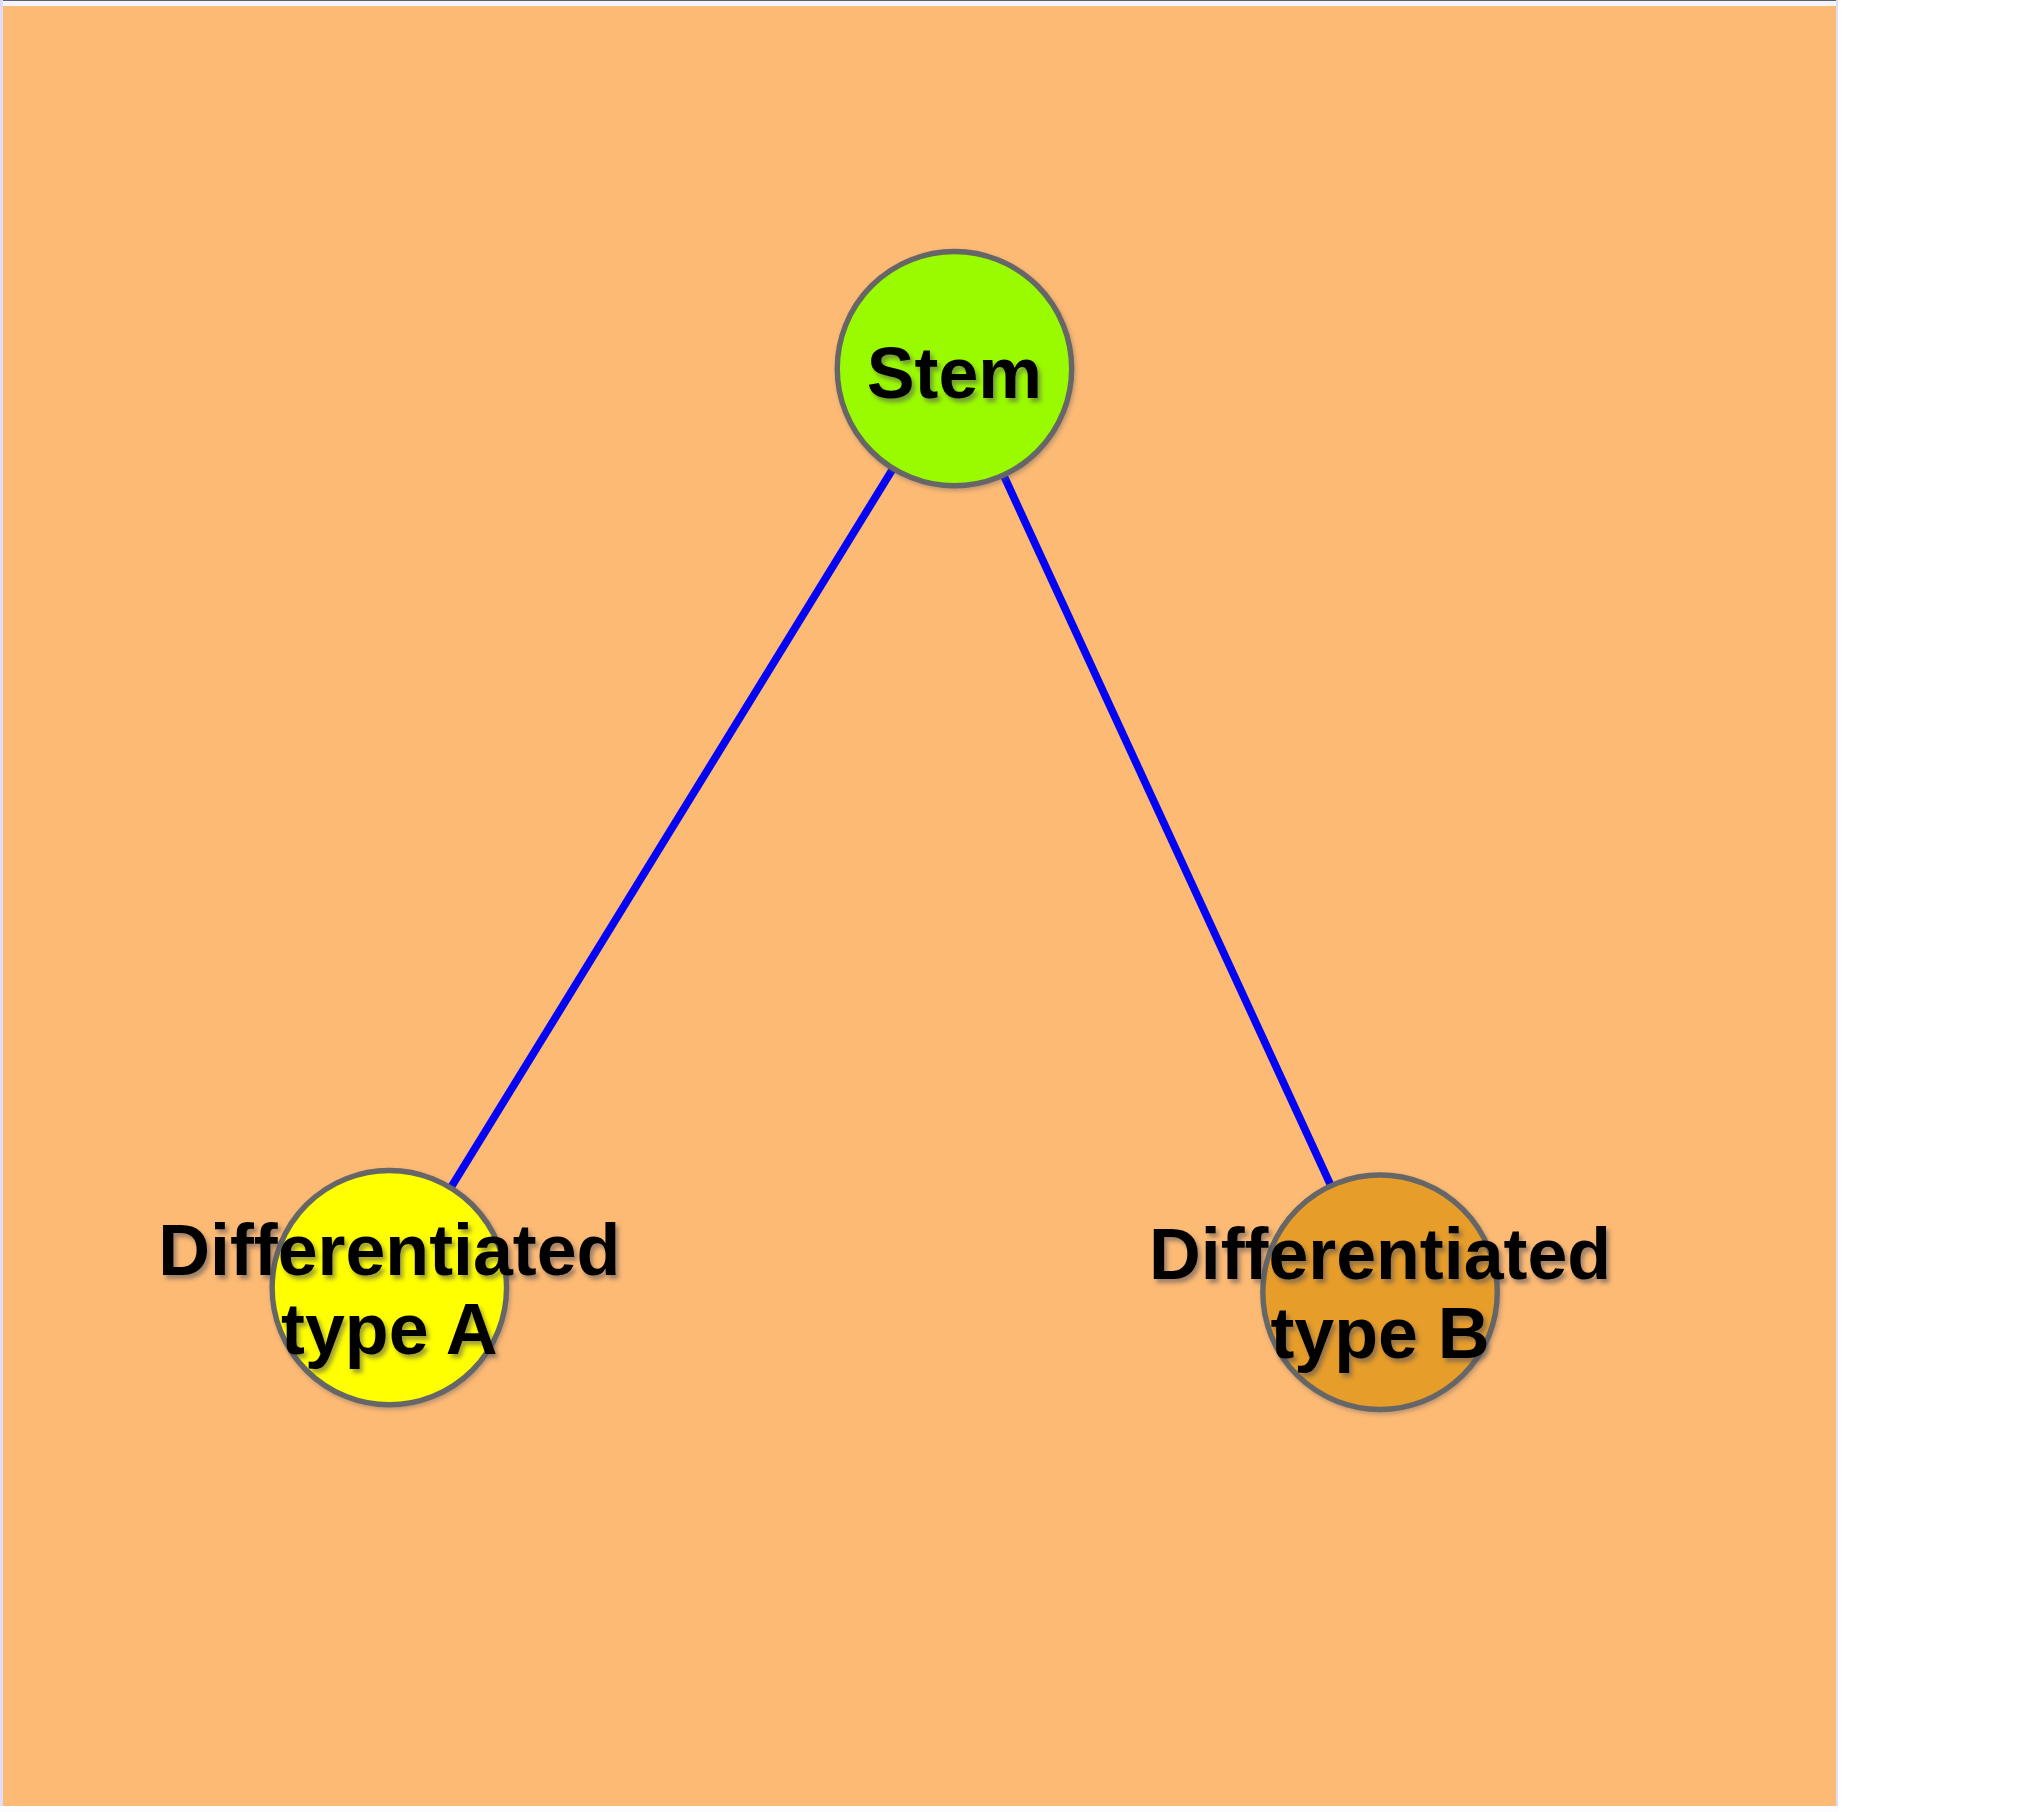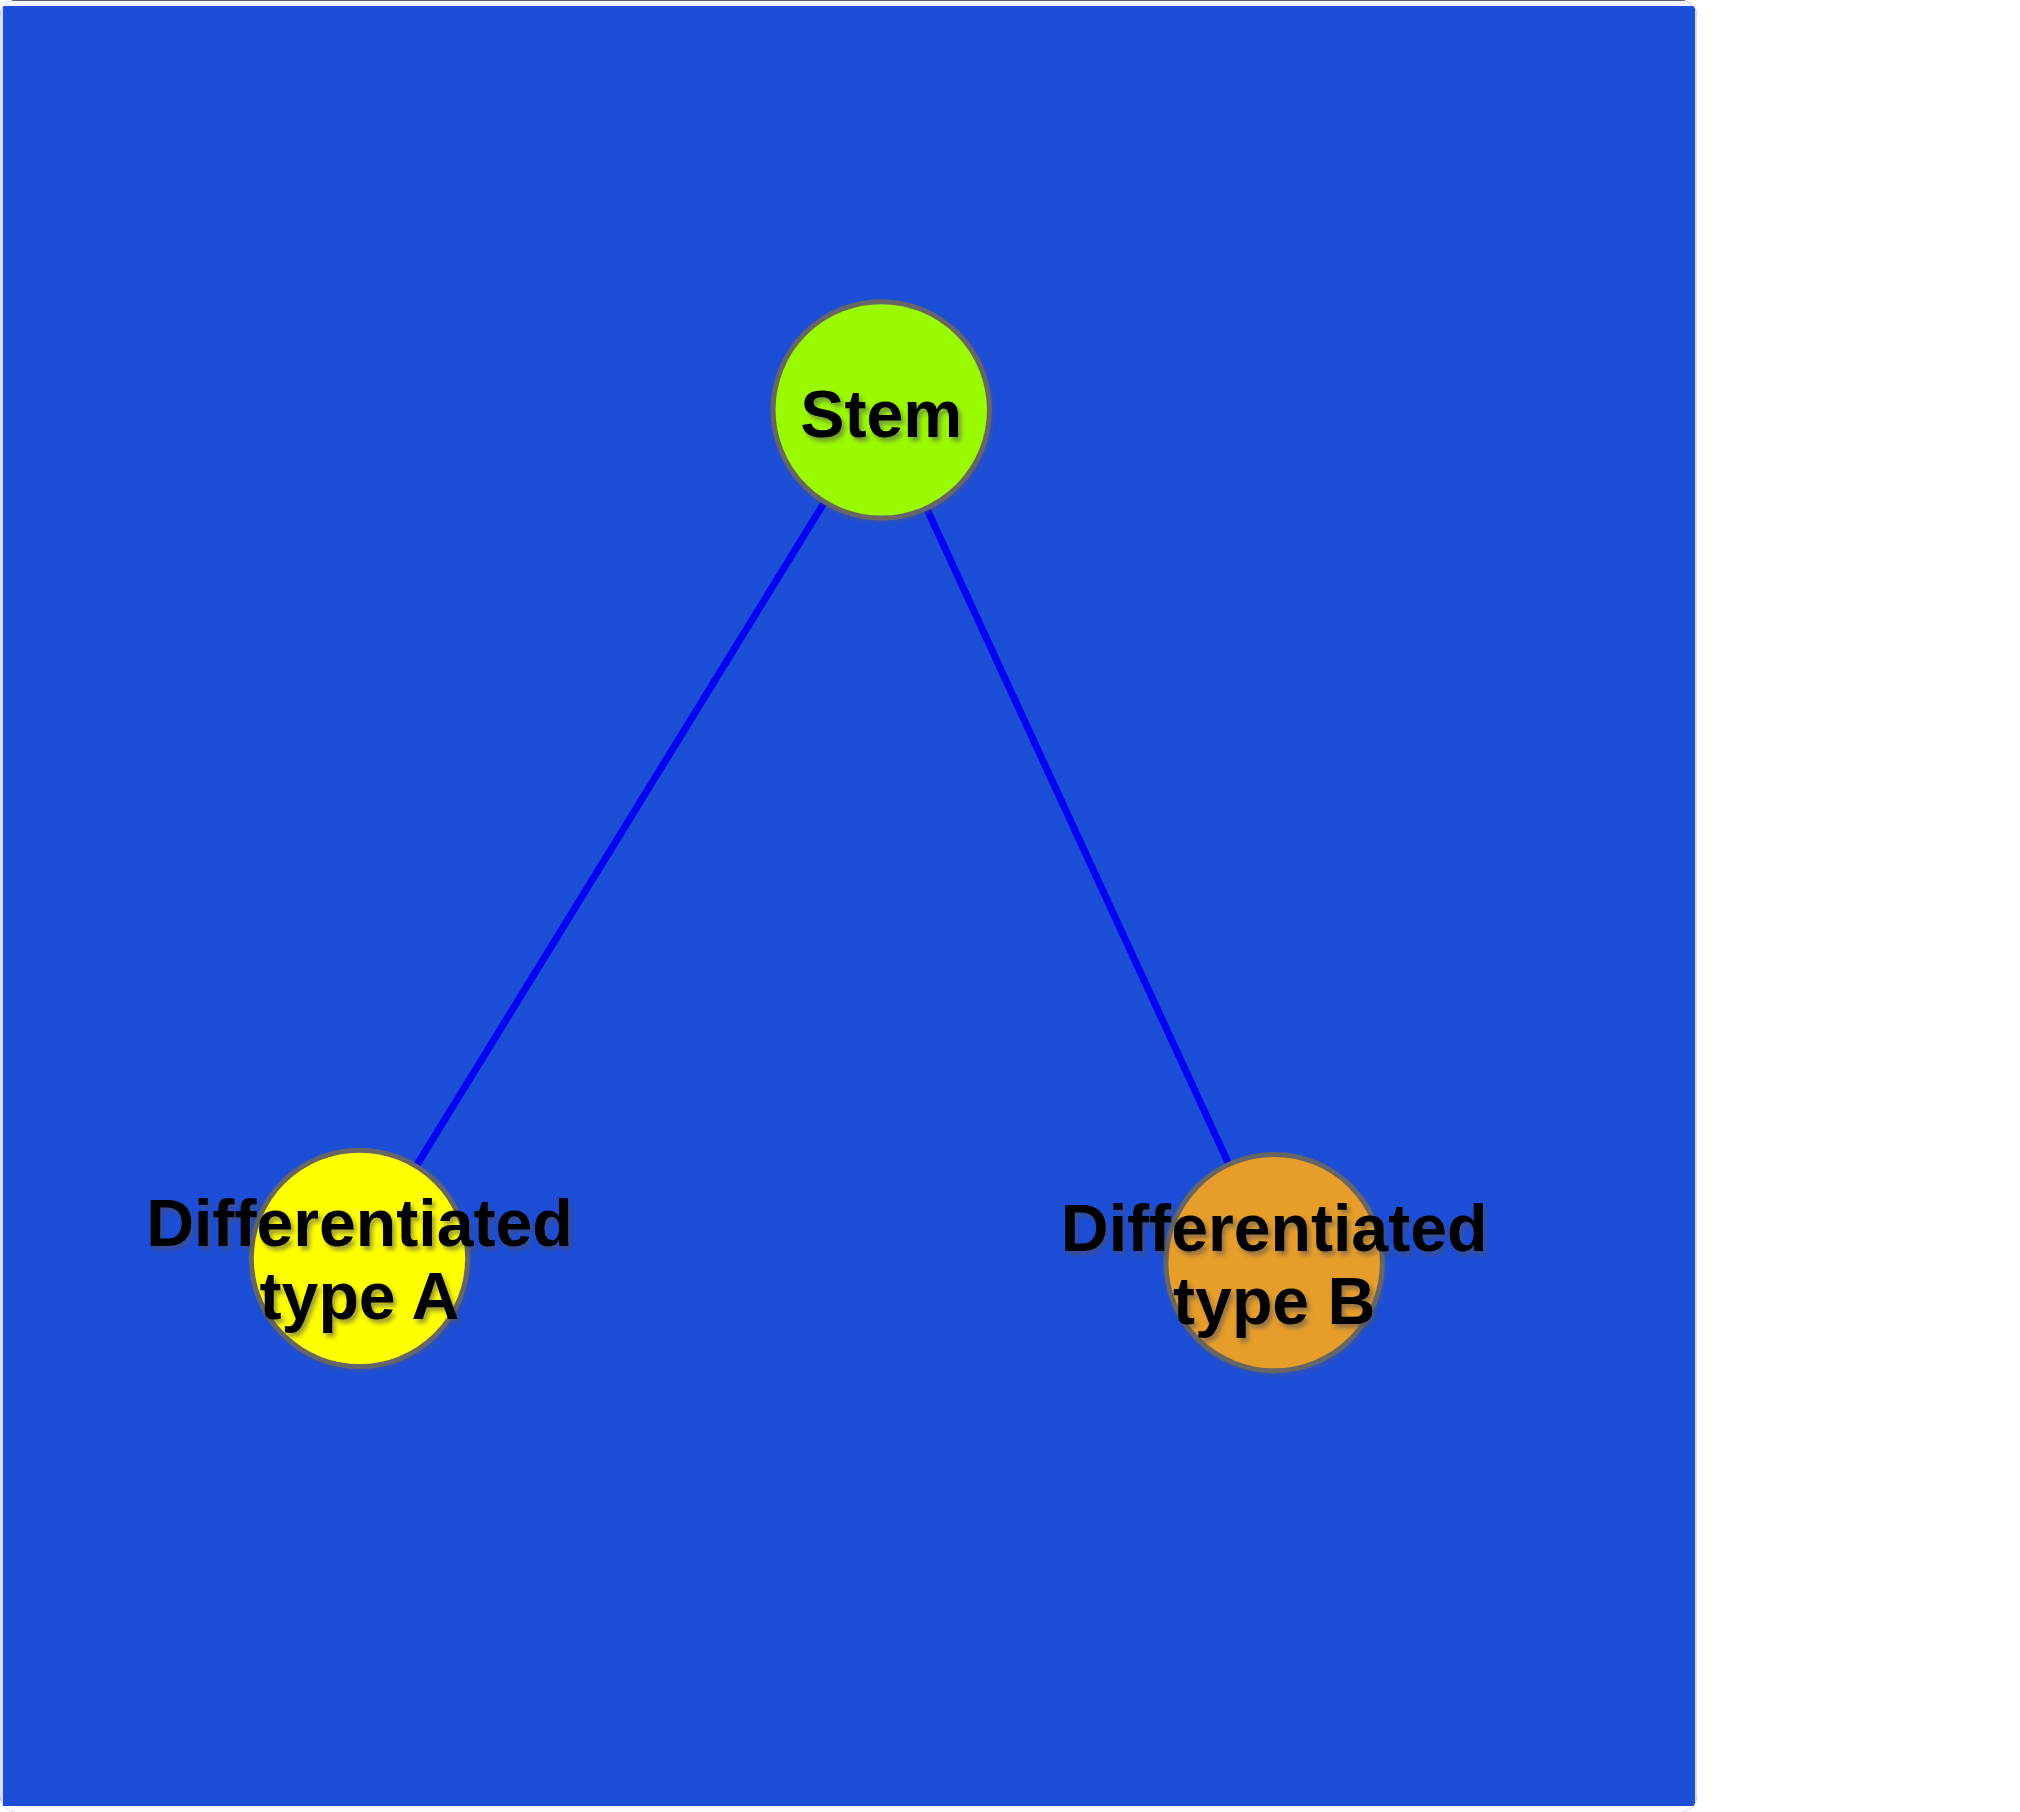--- a/index.html
+++ b/index.html
@@ -53,21 +53,21 @@
     font-family: "Liberation Sans", sans-serif;
     font-weight: bold;
     fill: #000000;
     text-anchor: middle;
     text-shadow: 3px 4px 4px rgba(80,80,92,0.55);
   }
 </style>
 </head>
 <body>
 
-<div class="page" style="background: #1d4ed8; width: 1697px; height: 1812px; border-radius: 16px;">
+<div class="page" style="background: #fdba74; width: 1838px; height: 1812px;">
   <div class="edge-top"></div>
   <div class="edge-left"></div>
   <div class="edge-right"></div>
 
   <svg id="diagram" viewBox="0 0 2384 2138" preserveAspectRatio="xMidYMid meet">
     <g id="edges-layer">
         <line x1="1238" y1="372" x2="505" y2="1564" stroke="#0404F2" stroke-width="10" class="graph-edge"></line>
         <line x1="1238" y1="372" x2="1790" y2="1570" stroke="#0404F2" stroke-width="10" class="graph-edge"></line>
       </g>
     <g id="nodes-layer">

